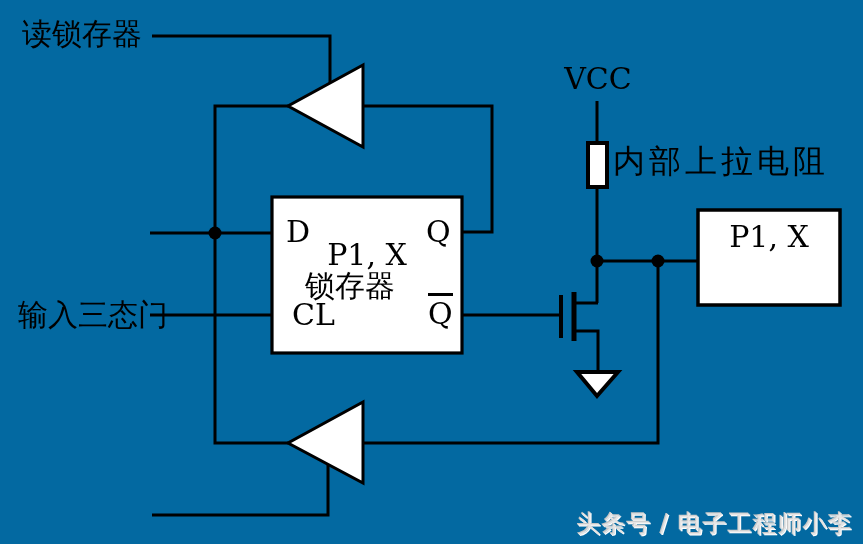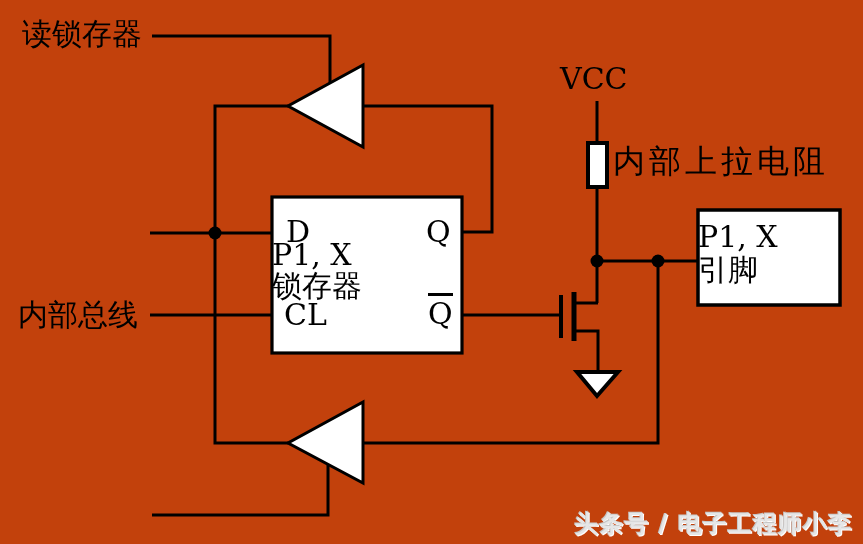--- a/index.html
+++ b/index.html
@@ -1,46 +1,45 @@
 <!DOCTYPE html>
 <html><head>
 <meta charset="utf-8">
 <style>
   html,body{margin:0;padding:0;background:#ffffff;}
   #canvas{
     position:relative;
     width:863px;height:544px;
-    background:#c2410c;
+    background:#0369a1;
     overflow:hidden;
     font-family:"DejaVu Serif","Liberation Serif",serif;
   }
   #schematic{position:absolute;left:0;top:0;}
   .lbl{
     position:absolute;
     color:#000000;
     line-height:1.05;
     white-space:nowrap;
     font-size:30px;
   }
-  .ctr{}
+  .ctr{text-align:center;}
   .pin-lbl{font-size:30px;}
   .wide{font-size:32px;letter-spacing:4px;}
   .overbar{
     display:inline-block;
     border-top:3px solid #000;
     padding-top:2px;
   }
   #watermark{
     position:absolute;
     right:10px;top:508px;
     font-size:24px;
     letter-spacing:1px;
     color:#e6e6e6;
     text-shadow:-1px -1px 0 #c6c6c6, 1px 1px 0 #ffffff;
-    font-weight:bold;
   }
 </style>
 </head>
 <body>
 
 <div id="canvas">
 
   <svg id="schematic" width="863" height="544" viewBox="0 0 863 544">
 
     <g stroke="#000000" stroke-width="3" fill="none">
@@ -72,31 +71,30 @@
     <rect x="272" y="197" width="190" height="156" fill="#ffffff" stroke="#000" stroke-width="3.2"></rect>
 
     <rect x="698" y="210" width="142" height="95" fill="#ffffff" stroke="#000" stroke-width="3.5"></rect>
 
     <circle cx="215" cy="233" r="6.5" fill="#000"></circle>
     <circle cx="597" cy="261" r="6.5" fill="#000"></circle>
     <circle cx="658" cy="261" r="6.5" fill="#000"></circle>
   </svg>
 
   <div class="lbl" style="left:22px;top:18px">读锁存器</div>
-  <div class="lbl" style="left:18px;top:299px">内部总线</div>
+  <div class="lbl" style="left:18px;top:299px">输入三态门</div>
 
   <div class="lbl ctr" style="left:560px;top:63px;width:76px">VCC</div>
   <div class="lbl wide" style="left:613px;top:145px">内部上拉电阻</div>
 
 
   <div class="lbl" style="left:286px;top:216px">D</div>
   <div class="lbl" style="left:426px;top:216px">Q</div>
-  <div class="lbl" style="left:284px;top:299px">CL</div>
+  <div class="lbl" style="left:292px;top:299px">CL</div>
   <div class="lbl overbar" style="left:428px;top:293px">Q</div>
   <div class="lbl ctr" style="left:272px;top:239px;width:190px">P1, X</div>
   <div class="lbl ctr" style="left:272px;top:270px;width:156px">锁存器</div>
 
   <div class="lbl ctr pin-lbl" style="left:698px;top:221px;width:142px">P1, X</div>
-  <div class="lbl ctr pin-lbl" style="left:698px;top:254px;width:142px">引脚</div>
 
   <div id="watermark">头条号 / 电子工程师小李</div>
 
 </div>
 
 </body></html>

